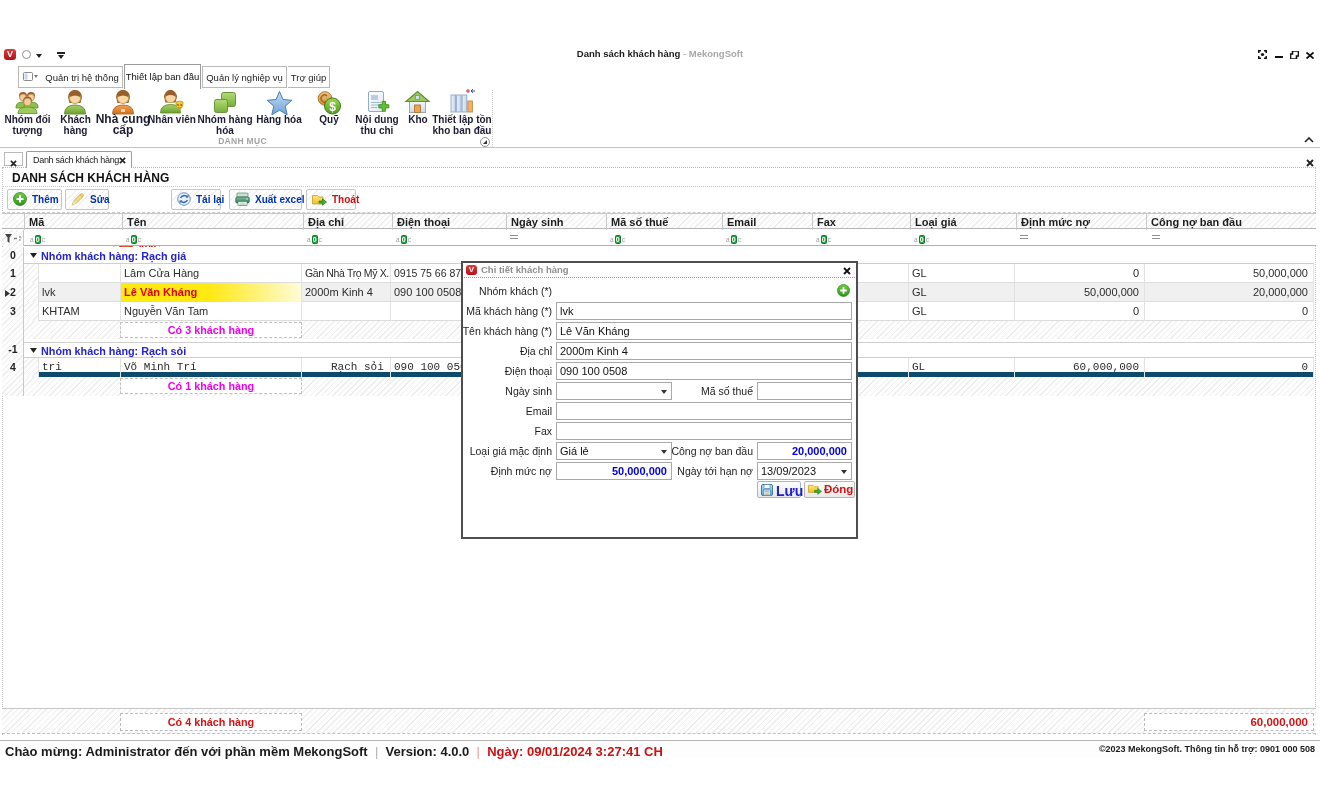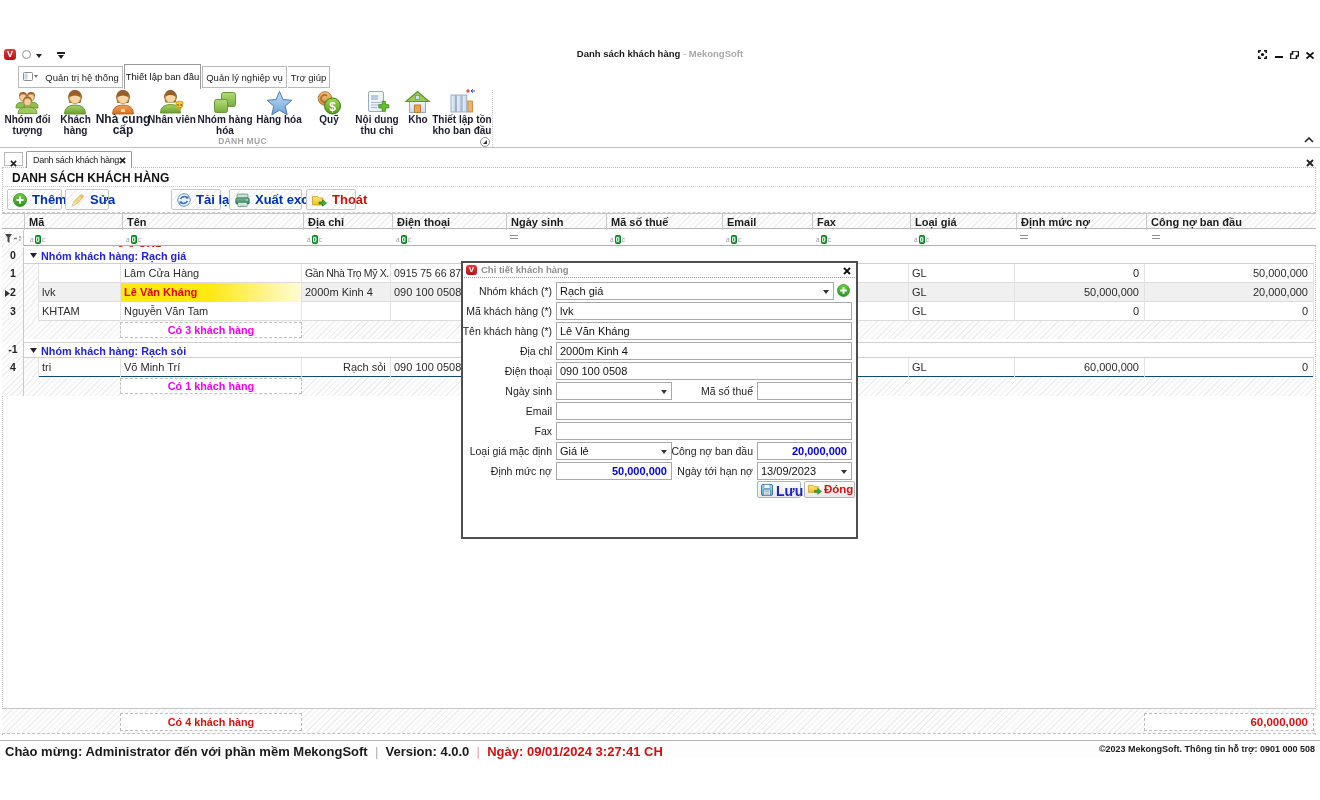--- a/index.html
+++ b/index.html
@@ -13,21 +13,21 @@
 .hcell{position:absolute;top:0;height:16px;font-size:11px;font-weight:bold;color:#1c1c1c;line-height:16px;padding-left:4px;border-left:1px solid #c9c9c9;white-space:nowrap;overflow:hidden;}
 .vline{position:absolute;width:1px;background:#e2e2e2;}
 .ind{position:absolute;left:2px;width:22px;font-size:10.5px;font-weight:bold;color:#222;text-align:center;line-height:17px;}
 .abc{display:block;height:11px;line-height:9px;}
 .abc i{font-style:normal;font-size:6.5px;color:#999;vertical-align:middle;}
 .abc s{text-decoration:none;display:inline-block;width:6px;height:9px;background:#1ea33c;border:1px solid #0f7a28;border-radius:1.5px;color:#fff;font-size:7px;font-weight:bold;text-align:center;line-height:8px;vertical-align:middle;margin:0 1px;}
 .eq{display:inline-block;width:8px;height:4px;border-top:1.5px solid #8f8f8f;border-bottom:1.5px solid #8f8f8f;vertical-align:middle;}
 .fld{position:absolute;height:18px;border:1px solid #a8a8a8;background:#fff;font-size:11px;color:#111;line-height:16px;padding-left:3px;white-space:nowrap;}
 .lbl{position:absolute;height:18px;font-size:10.5px;color:#1c1c1c;line-height:18px;text-align:right;white-space:nowrap;}
 .darr{position:absolute;right:4px;top:7px;width:0;height:0;border-left:3.5px solid transparent;border-right:3.5px solid transparent;border-top:4px solid #333;}
-.tbtn{position:absolute;top:189px;height:21px;border:1px solid #c6c6c6;border-radius:2px;background:repeating-linear-gradient(135deg,#ffffff 0 3px,#f1f1f1 3px 4px);font-size:13px;font-weight:bold;line-height:19px;text-align:left;white-space:nowrap;}
+.tbtn{position:absolute;top:189px;height:21px;border:1px solid #c6c6c6;border-radius:2px;background:repeating-linear-gradient(135deg,#ffffff 0 3px,#f1f1f1 3px 4px);font-size:10px;font-weight:bold;line-height:19px;text-align:left;white-space:nowrap;}
 .tbtn .ic{display:inline-block;vertical-align:-3px;margin-left:5px;margin-right:5px;}
 </style></head>
 <body>
 
 <div class="abs" style="left:4px;top:49px;width:12px;height:11px;border-radius:3px;background:linear-gradient(#e23b3b,#b31217);color:#fff;font-size:9px;font-weight:bold;text-align:center;line-height:11px;">V</div>
 <div class="abs" style="left:22px;top:50px;width:9px;height:9px;border:1.5px solid #8f8f8f;border-radius:50%;"></div>
 <div class="abs" style="left:36px;top:54px;width:0;height:0;border-left:3.5px solid transparent;border-right:3.5px solid transparent;border-top:4px solid #222;"></div>
 <div class="abs" style="left:57px;top:52px;width:8px;height:2px;background:#222;"></div>
 <div class="abs" style="left:58px;top:55px;width:0;height:0;border-left:3px solid transparent;border-right:3px solid transparent;border-top:4px solid #222;"></div>
 <div class="abs" style="left:0;top:48px;width:1320px;text-align:center;font-size:9.5px;"><span class="b" style="color:#1a1a1a;">Danh sách khách hàng</span><span style="color:#9f9f9f;"> - </span><span class="b" style="color:#a8a8a8;">MekongSoft</span></div>
@@ -355,25 +355,25 @@
 <div class="abs hatch2" style="left:24px;top:321px;width:1290px;height:18px;"></div>
 <div class="abs b" style="left:120px;top:322px;width:182px;height:16px;background:#fff;border:1px dashed #c0c0c0;font-size:10.8px;line-height:15px;text-align:center;color:#f000f0;">Có 3 khách hàng</div>
 
 <div class="abs" style="left:24px;top:342px;width:1290px;height:16px;background:#fff;border-top:1px solid #cfcfcf;border-bottom:1px solid #cfcfcf;">
  <svg class="abs" style="left:6px;top:5px;" width="7" height="5" viewBox="0 0 7 5">
       <path d="M0 0h7L3.5 5Z" fill="#222"></path>
     </svg>
  <div class="abs b" style="left:17px;top:0;font-size:10.8px;color:#2323cf;line-height:16px;">Nhóm khách hàng: Rạch sỏi</div>
 </div>
 
-<div class="abs" style="left:24px;top:358px;width:1290px;height:19px;border-bottom:1px solid #0c4a6e;">
+<div class="abs" style="left:24px;top:358px;width:1290px;height:19px;border-bottom:5px solid #0c4a6e;font-family:Liberation Mono, monospace;">
  <div class="abs hatch2" style="left:0;top:0;width:14px;height:19px;"></div>
  <div class="cell" style="left:14px;top:0;width:82px;">tri</div>
  <div class="cell" style="left:96px;top:0;width:181px;">Võ Minh Trí</div>
- <div class="cell" style="left:289px;top:0;width:89px;padding-left:30px;">Rạch sỏi</div>
+ <div class="cell" style="left:277px;top:0;width:89px;padding-left:30px;">Rạch sỏi</div>
  <div class="cell" style="left:366px;top:0;width:114px;">090 100 0508</div>
  <div class="cell" style="left:884px;top:0;width:106px;">GL</div>
  <div class="cellr" style="left:990px;top:0;width:130px;">60,000,000</div>
  <div class="cellr" style="left:1120px;top:0;width:169px;">0</div>
 </div>
 
 <div class="abs hatch2" style="left:24px;top:377px;width:1290px;height:19px;"></div>
 <div class="abs b" style="left:120px;top:378px;width:182px;height:16px;background:#fff;border:1px dashed #c0c0c0;font-size:10.8px;line-height:15px;text-align:center;color:#f000f0;">Có 1 khách hàng</div>
 
 <div class="vline" style="left:38px;top:264px;height:57px;"></div>
@@ -407,21 +407,20 @@
 
 <div class="abs" style="left:461px;top:261px;width:397px;height:278px;border:2px solid #4e4e4e;background:#fff;z-index:10;">
  <div class="abs" style="left:3px;top:2px;width:11px;height:10px;border-radius:3px;background:linear-gradient(#e23b3b,#b31217);color:#fff;font-size:8px;font-weight:bold;text-align:center;line-height:10px;">V</div>
  <div class="abs" style="left:18px;top:0px;font-size:9.5px;font-weight:bold;color:#8f8f8f;line-height:14px;">Chi tiết khách hàng</div>
  <svg class="abs" style="left:380px;top:4px;" width="8" height="8" viewBox="0 0 8 8">
       <path d="M1 1L7 7M7 1L1 7" stroke="#111" stroke-width="1.8"></path>
     </svg>
  <div class="abs" style="left:1px;top:14px;width:391px;border-top:1px dotted #999;"></div>
 
  <div class="lbl" style="right:304px;top:19px;">Nhóm khách (*)</div>
- <div class="fld" style="left:93px;top:19px;width:278px;">Rạch giá<div class="darr"></div></div>
  <svg class="abs" style="left:374px;top:21px;" width="13" height="13" viewBox="0 0 14 14">
       <defs>
         <linearGradient id="gp2" x1="0" y1="0" x2="0" y2="1">
           <stop offset="0" stop-color="#6fcf3f"></stop>
           <stop offset="1" stop-color="#2d9420"></stop>
         </linearGradient>
       </defs>
       <circle cx="7" cy="7" r="6.5" fill="url(#gp2)" stroke="#1f7a16" stroke-width="0.7"></circle>
       <path d="M7 3.5v7M3.5 7h7" stroke="#fff" stroke-width="2"></path>
     </svg>

